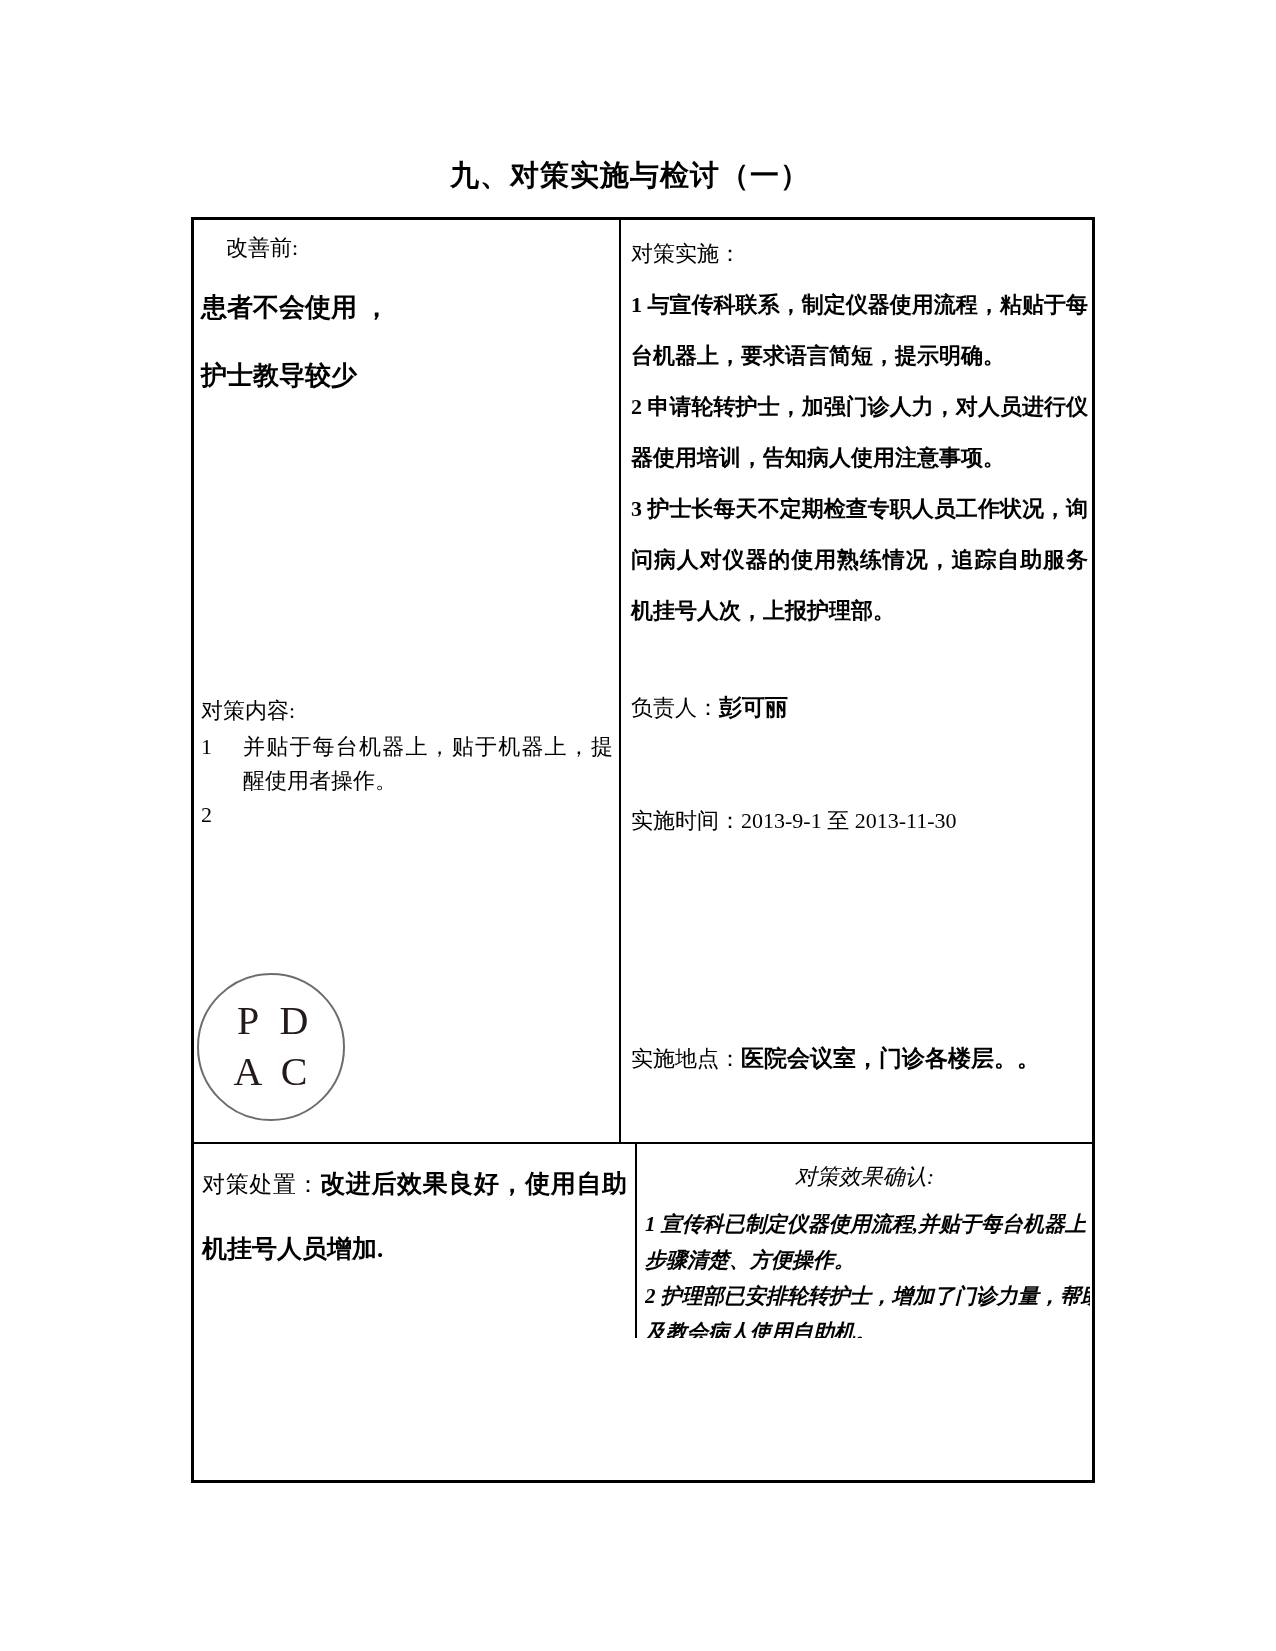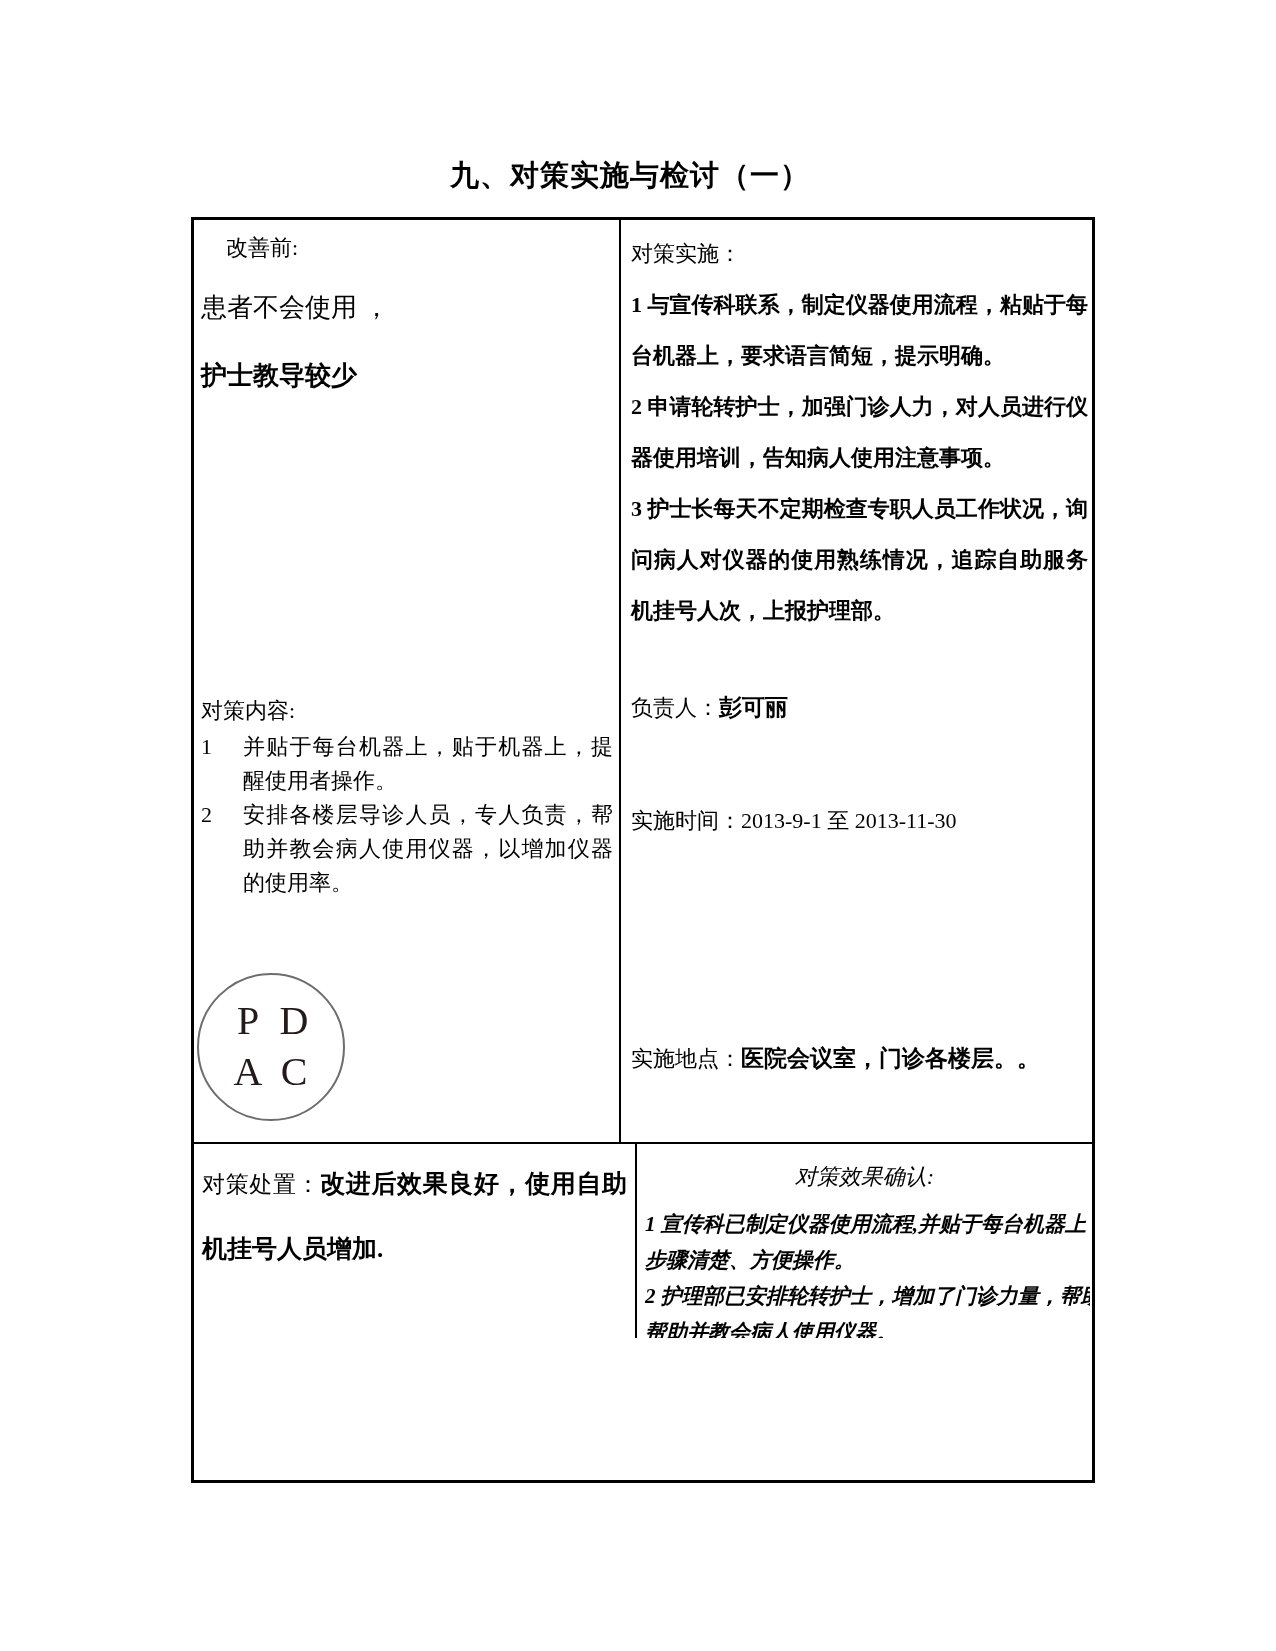--- a/index.html
+++ b/index.html
@@ -96,21 +96,21 @@
   }
   .body-left {
     width: 425px;
     box-sizing: content-box;
     border-right: 2px solid #000;
     position: relative;
     font-size: 22px;
     overflow: hidden;
   }
   .before-heading { position: absolute; top: 13px; left: 7px; margin-left: 25px; }
-  .before-line1 { position: absolute; top: 70px; left: 7px; font-size: 26px; font-weight: normal; }
+  .before-line1 { position: absolute; top: 70px; left: 7px; font-size: 26px; font-weight: bold; }
   .before-line2 { position: absolute; top: 138px; left: 7px; font-size: 26px; font-weight: bold; }
   .content-heading { position: absolute; top: 476px; left: 7px; }
   .content-list { position: absolute; top: 510px; left: 7px; right: 6px; }
   .content-item { display: flex; }
   .content-item .num { width: 42px; line-height: 34px; }
   .content-item .txt { flex: 1; line-height: 34px; text-align: justify; }
   .pdca-circle {
     position: absolute;
     left: 3px;
     top: 753px;
@@ -208,21 +208,20 @@
         <div class="before-line2">护士教导较少</div>
 
         <div class="content-heading">对策内容:</div>
         <div class="content-list">
           <div class="content-item">
             <span class="num">1</span>
             <span class="txt">并贴于每台机器上，贴于机器上，提醒使用者操作。</span>
           </div>
           <div class="content-item">
             <span class="num">2</span>
-            <span class="txt">安排各楼层导诊人员，专人负责，帮助并教会病人使用仪器，以增加仪器的使用率。</span>
           </div>
         </div>
 
         <div class="pdca-circle">
           <span>P</span>
           <span>D</span>
           <span>A</span>
           <span>C</span>
         </div>
       </div>
@@ -252,19 +251,19 @@
     <div class="tfoot">
       <div class="foot-left">
         <span>对策处置：</span><span class="bold-val">改进后效果良好，使用自助机挂号人员增加.</span>
       </div>
       <div class="foot-right">
         <div class="confirm-heading">对策效果确认:</div>
         <div class="confirm-lines">
           <div class="confirm-line">1 宣传科已制定仪器使用流程,并贴于每台机器上</div>
           <div class="confirm-line">步骤清楚、方便操作。</div>
           <div class="confirm-line">2 护理部已安排轮转护士，增加了门诊力量，帮助</div>
-          <div class="confirm-line">帮助并教会病人使用仪器。</div>
+          <div class="confirm-line">及教会病人使用自助机。</div>
         </div>
       </div>
     </div>
 
   </div>
 </div>
 
 </body></html>

